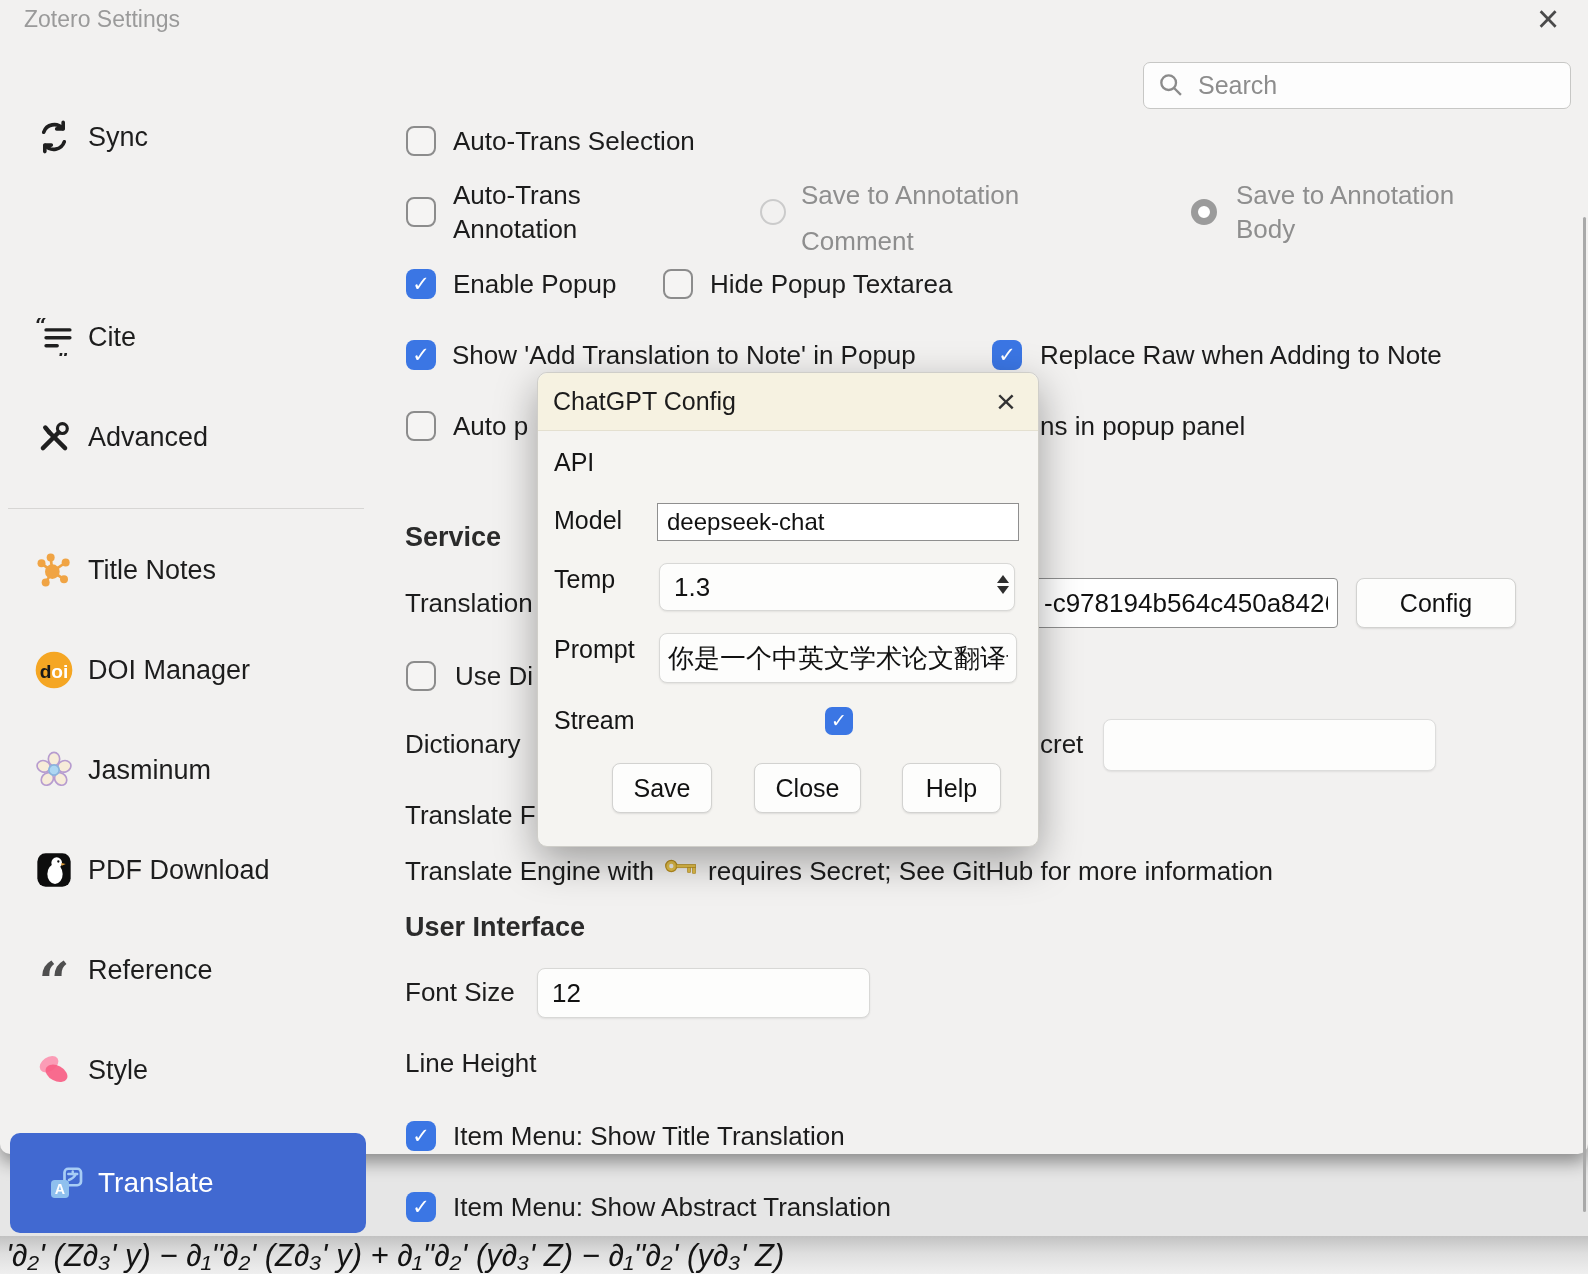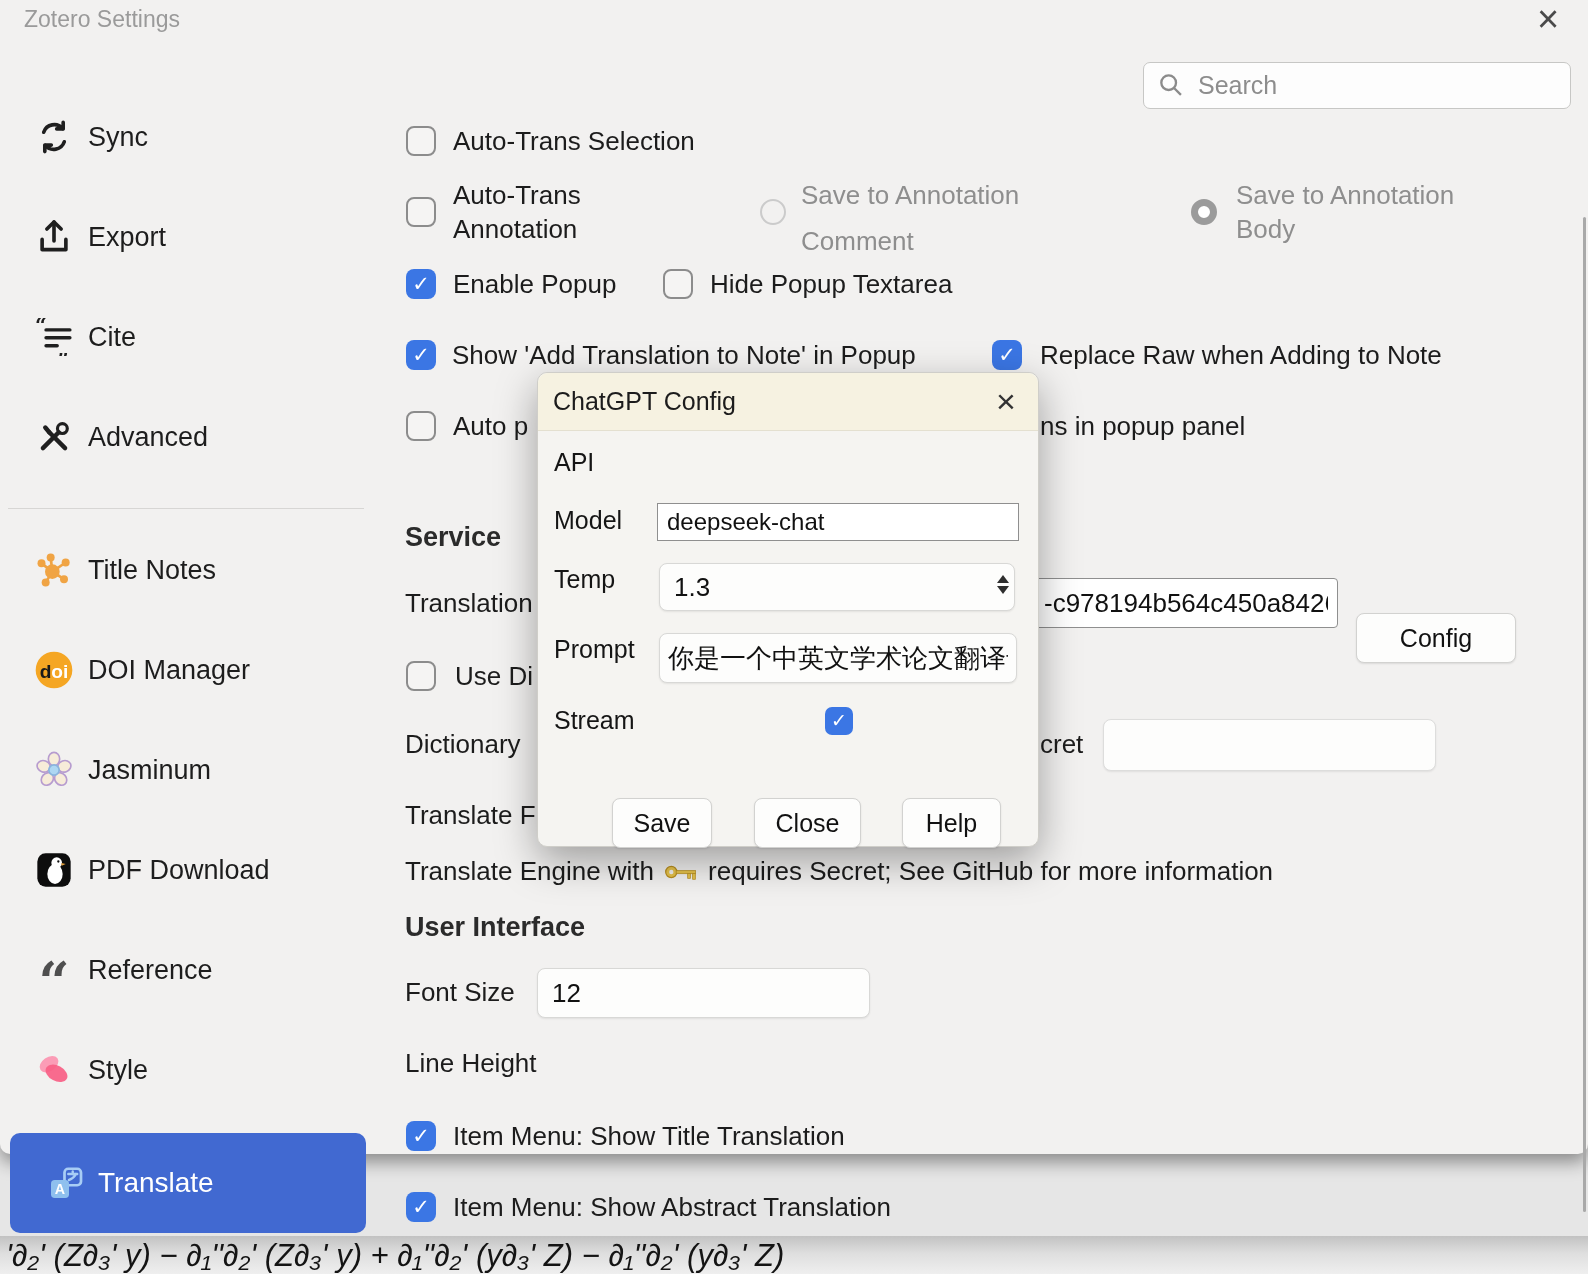--- a/index.html
+++ b/index.html
@@ -38,22 +38,22 @@
   .cb.sm.on::after{line-height:28px;font-size:19px;}
   .radio{position:absolute;width:26px;height:26px;box-sizing:border-box;border-radius:50%;
          border:2px solid #cbcbcb;}
   .radio.on{border:7px solid #9b9b9b;background:#fff;}
   .tinput{position:absolute;box-sizing:border-box;background:#fff;border:1px solid #8f8f8f;
           font-size:24px;color:#111;padding:0 9px;font-family:"Liberation Sans",sans-serif;outline:none;}
   .soft{border:1px solid #d8d8d6;border-radius:8px;background:#fdfdfc;font-size:26px;padding:0 14px;
         box-shadow:0 1px 2px rgba(0,0,0,.08);}
   .btn{position:absolute;box-sizing:border-box;background:#fdfdfc;border:1px solid #d2d2d0;border-radius:8px;
        font-size:25px;color:#111;display:flex;align-items:center;justify-content:center;
-       box-shadow:0 1px 2px rgba(0,0,0,.10);cursor:default;white-space:nowrap;margin-top:35px;}
-  .note-row{position:absolute;display:flex;align-items:center;gap:10px;font-size:26px;color:#1c1c1c;white-space:nowrap;}
+       box-shadow:0 1px 2px rgba(0,0,0,.10);cursor:default;white-space:nowrap;}
+  .note-row{position:absolute;display:flex;align-items:flex-start;gap:10px;font-size:26px;color:#1c1c1c;white-space:nowrap;}
   .scrollbar{position:absolute;left:1583px;top:217px;width:3px;height:995px;background:#a9a9a9;border-radius:2px;}
   
   .modal{position:absolute;left:537px;top:372px;width:500px;height:473px;border-radius:10px;
          background:#f5f4f1;border:1px solid #cfcec9;box-shadow:0 14px 40px rgba(0,0,0,.35);}
   .modal-head{position:absolute;left:0;top:0;width:100%;height:58px;background:#f6f2e1;
               border-radius:10px 10px 0 0;border-bottom:1px solid #e4e0d0;box-sizing:border-box;}
   .modal-title{position:absolute;left:15px;top:14px;font-size:25px;color:#1c1c1c;}
   .modal-close{position:absolute;left:448px;top:8px;width:40px;height:40px;text-align:center;
                font-size:34px;line-height:40px;color:#333;}
   .m-lbl{position:absolute;font-size:25px;color:#151515;line-height:30px;}
@@ -97,30 +97,20 @@
         <svg width="38" height="38" viewBox="0 0 24 24" fill="none" stroke="#1f1f1f" stroke-width="2.3" stroke-linecap="round" stroke-linejoin="round">
           <path d="M5.5 9a7 7 0 0 1 12-2.3"></path>
             <polyline points="17.8 2.8 17.8 6.9 13.7 6.9"></polyline>
           <path d="M18.5 15a7 7 0 0 1-12 2.3"></path>
             <polyline points="6.2 21.2 6.2 17.1 10.3 17.1"></polyline>
         </svg>
       </span>
       <span class="side-lbl">Sync</span>
     </div>
 
-    <div class="side-item" style="top:217px">
-      <span class="icn">
-        <svg width="38" height="38" viewBox="0 0 24 24" fill="none" stroke="#1f1f1f" stroke-width="2.3" stroke-linecap="round" stroke-linejoin="round">
-          <polyline points="7.5 7 12 2.5 16.5 7"></polyline>
-            <line x1="12" y1="2.5" x2="12" y2="14.5"></line>
-            <path d="M4.5 13.5v6.5h15v-6.5"></path>
-        </svg>
-      </span>
-      <span class="side-lbl">Export</span>
-    </div>
 
     <div class="side-item" style="top:317px">
       <span class="icn">
         <svg width="38" height="38" viewBox="0 0 24 24">
           <text x="0" y="9" font-size="13" font-family="DejaVu Serif" font-weight="bold" fill="#1f1f1f">“</text>
           <g stroke="#1f1f1f" stroke-width="2.2" stroke-linecap="round">
             <line x1="7" y1="7.5" x2="22" y2="7.5"></line>
               <line x1="7" y1="12.5" x2="22" y2="12.5"></line>
               <line x1="7" y1="17.5" x2="14" y2="17.5"></line>
           </g>

